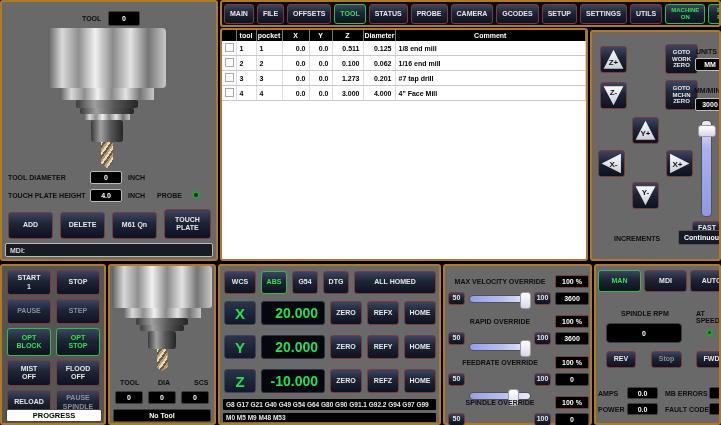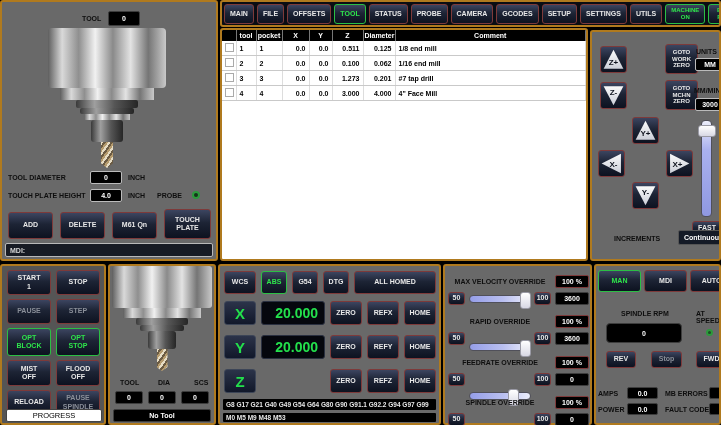--- a/index.html
+++ b/index.html
@@ -51,21 +51,21 @@
   .gline{background:#000;color:#e8e8e8;font-size:6.5px;font-weight:bold;display:flex;align-items:center;
          padding:0 3px;border-radius:1px;white-space:nowrap;overflow:hidden;}
   
   .spc{position:absolute;display:flex;flex-direction:column;align-items:center;}
   .metal{background:linear-gradient(90deg,#5f5f5f 0%,#d9d9d9 12%,#8f8f8f 26%,#f1f1f1 40%,#8a8a8a 55%,#e3e3e3 70%,#757575 85%,#c9c9c9 100%);}
   .metal2{background:linear-gradient(90deg,#3a3a3a,#9f9f9f 30%,#565656 62%,#262626);}
   .bit{background:repeating-linear-gradient(125deg,#e6dcc4 0 2px,#6b5b43 2px 4px,#b59b6e 4px 6px);
        clip-path:polygon(0 0,100% 0,100% 82%,50% 100%,0 82%);}
   .mdi-line{background:#171b24;border:1px solid #b9b9b9;border-radius:2px;color:#d6d6d6;
             font-size:7px;font-weight:bold;display:flex;align-items:center;padding:0 4px;}
-  .progress{background:#fff;border:1px solid #444;border-radius:2px;color:#000;font-weight:normal;font-size:7.5px;
+  .progress{background:#fff;border:1px solid #444;border-radius:2px;color:#000;font-weight:bold;font-size:7.5px;
             display:flex;align-items:center;justify-content:center;}
   .tab{position:relative;height:20px;padding:0 5px;flex:0 0 auto;display:flex;align-items:center;justify-content:center;
        background:linear-gradient(180deg,#3c4560 0%,#1d2435 45%,#0d1220 100%);
        border:1px solid #7d3a3a;border-radius:3px;color:#e8e8e8;font-weight:bold;font-size:7px;
        text-align:center;white-space:pre-line;line-height:1.1;box-sizing:border-box;}
   .tab.green{color:#2ee54b;border-color:#2bbf44;}
 </style>
 </head>
 <body>
 
@@ -289,20 +289,21 @@
     <div class="btn" style="left:147px;top:35px;width:32px;height:24px;">REFX</div>
     <div class="btn" style="left:184px;top:35px;width:32px;height:24px;">HOME</div>
 
     <div class="abs axisbox" style="left:4px;top:69px;width:32px;height:24px;">Y</div>
     <div class="abs drov" style="left:41px;top:69px;width:64px;height:24px;">20.000</div>
     <div class="btn" style="left:110px;top:69px;width:32px;height:24px;">ZERO</div>
     <div class="btn" style="left:147px;top:69px;width:32px;height:24px;">REFY</div>
     <div class="btn" style="left:184px;top:69px;width:32px;height:24px;">HOME</div>
 
     <div class="abs axisbox" style="left:4px;top:103px;width:32px;height:24px;">Z</div>
+    <div class="abs drov" style="left:41px;top:103px;width:64px;height:24px;">-10.000</div>
     <div class="btn" style="left:110px;top:103px;width:32px;height:24px;">ZERO</div>
     <div class="btn" style="left:147px;top:103px;width:32px;height:24px;">REFZ</div>
     <div class="btn" style="left:184px;top:103px;width:32px;height:24px;">HOME</div>
 
     <div class="abs gline" style="left:3px;top:133px;width:213px;height:11px;">G8 G17 G21 G40 G49 G54 G64 G80 G90 G91.1 G92.2 G94 G97 G99</div>
     <div class="abs gline" style="left:3px;top:147px;width:213px;height:9px;">M0 M5 M9 M48 M53</div>
   </div>
 
   <div class="panel" style="left:443px;top:264px;width:149px;height:161px;">
 

